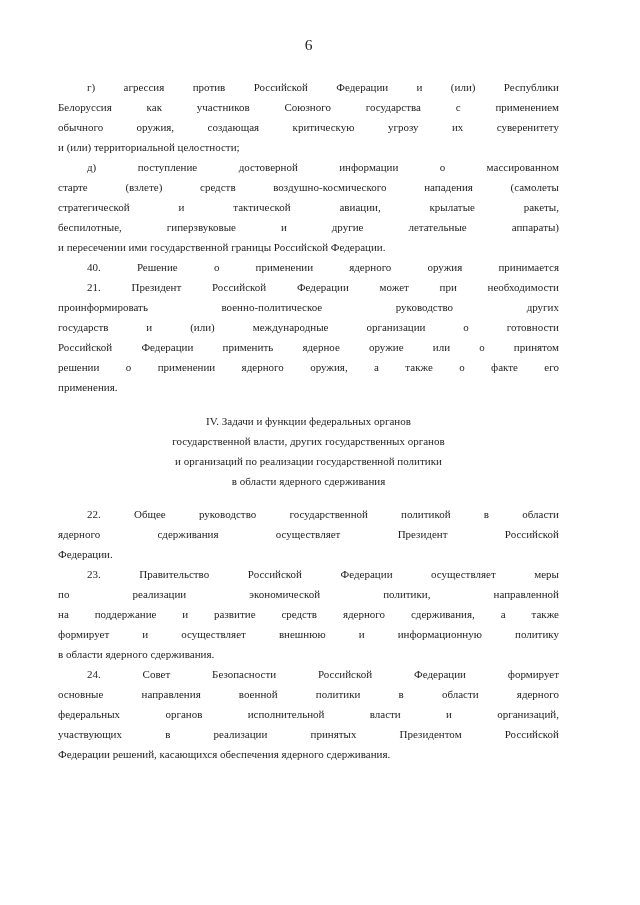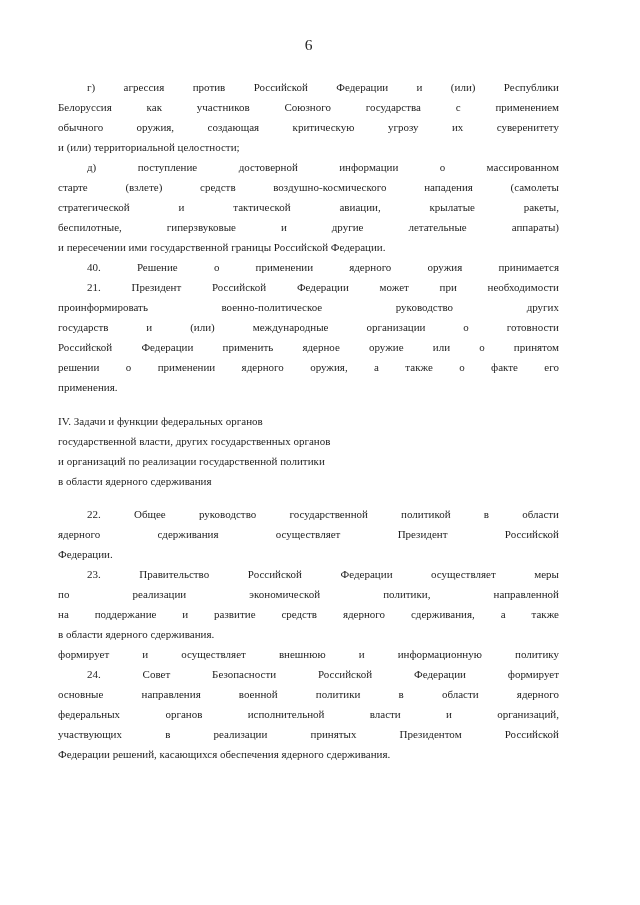--- a/index.html
+++ b/index.html
@@ -22,20 +22,21 @@
     font-size: 15.5px;
     line-height: 20px;
   }
   .content {
     margin: 22px 81px 0 58px;
     font-size: 11px;
     line-height: 20px;
   }
   .block { margin: 0; }
   .block.heading {
+    text-align: center;
     margin-top: 14px;
     margin-bottom: 13px;
   }
   .line {
     min-height: 20px;
     white-space: normal;
   }
   .line.just {
     text-align: justify;
     text-align-last: justify;
@@ -83,22 +84,22 @@
       </div>
       <div class="block paragraph">
         <div class="line first just">22. Общее руководство государственной политикой в области</div>
         <div class="line just">ядерного сдерживания осуществляет Президент Российской</div>
         <div class="line">Федерации.</div>
       </div>
       <div class="block paragraph">
         <div class="line first just">23. Правительство Российской Федерации осуществляет меры</div>
         <div class="line just">по реализации экономической политики, направленной</div>
         <div class="line just">на поддержание и развитие средств ядерного сдерживания, а также</div>
+        <div class="line just">формирует и осуществляет внешнюю и информационную политику</div>
         <div class="line">в области ядерного сдерживания.</div>
-        <div class="line just">формирует и осуществляет внешнюю и информационную политику</div>
       </div>
       <div class="block paragraph">
         <div class="line first just">24. Совет Безопасности Российской Федерации формирует</div>
         <div class="line just">основные направления военной политики в области ядерного</div>
         <div class="line just">федеральных органов исполнительной власти и организаций,</div>
         <div class="line just">участвующих в реализации принятых Президентом Российской</div>
         <div class="line">Федерации решений, касающихся обеспечения ядерного сдерживания.</div>
       </div>
     </div>
 </div>

